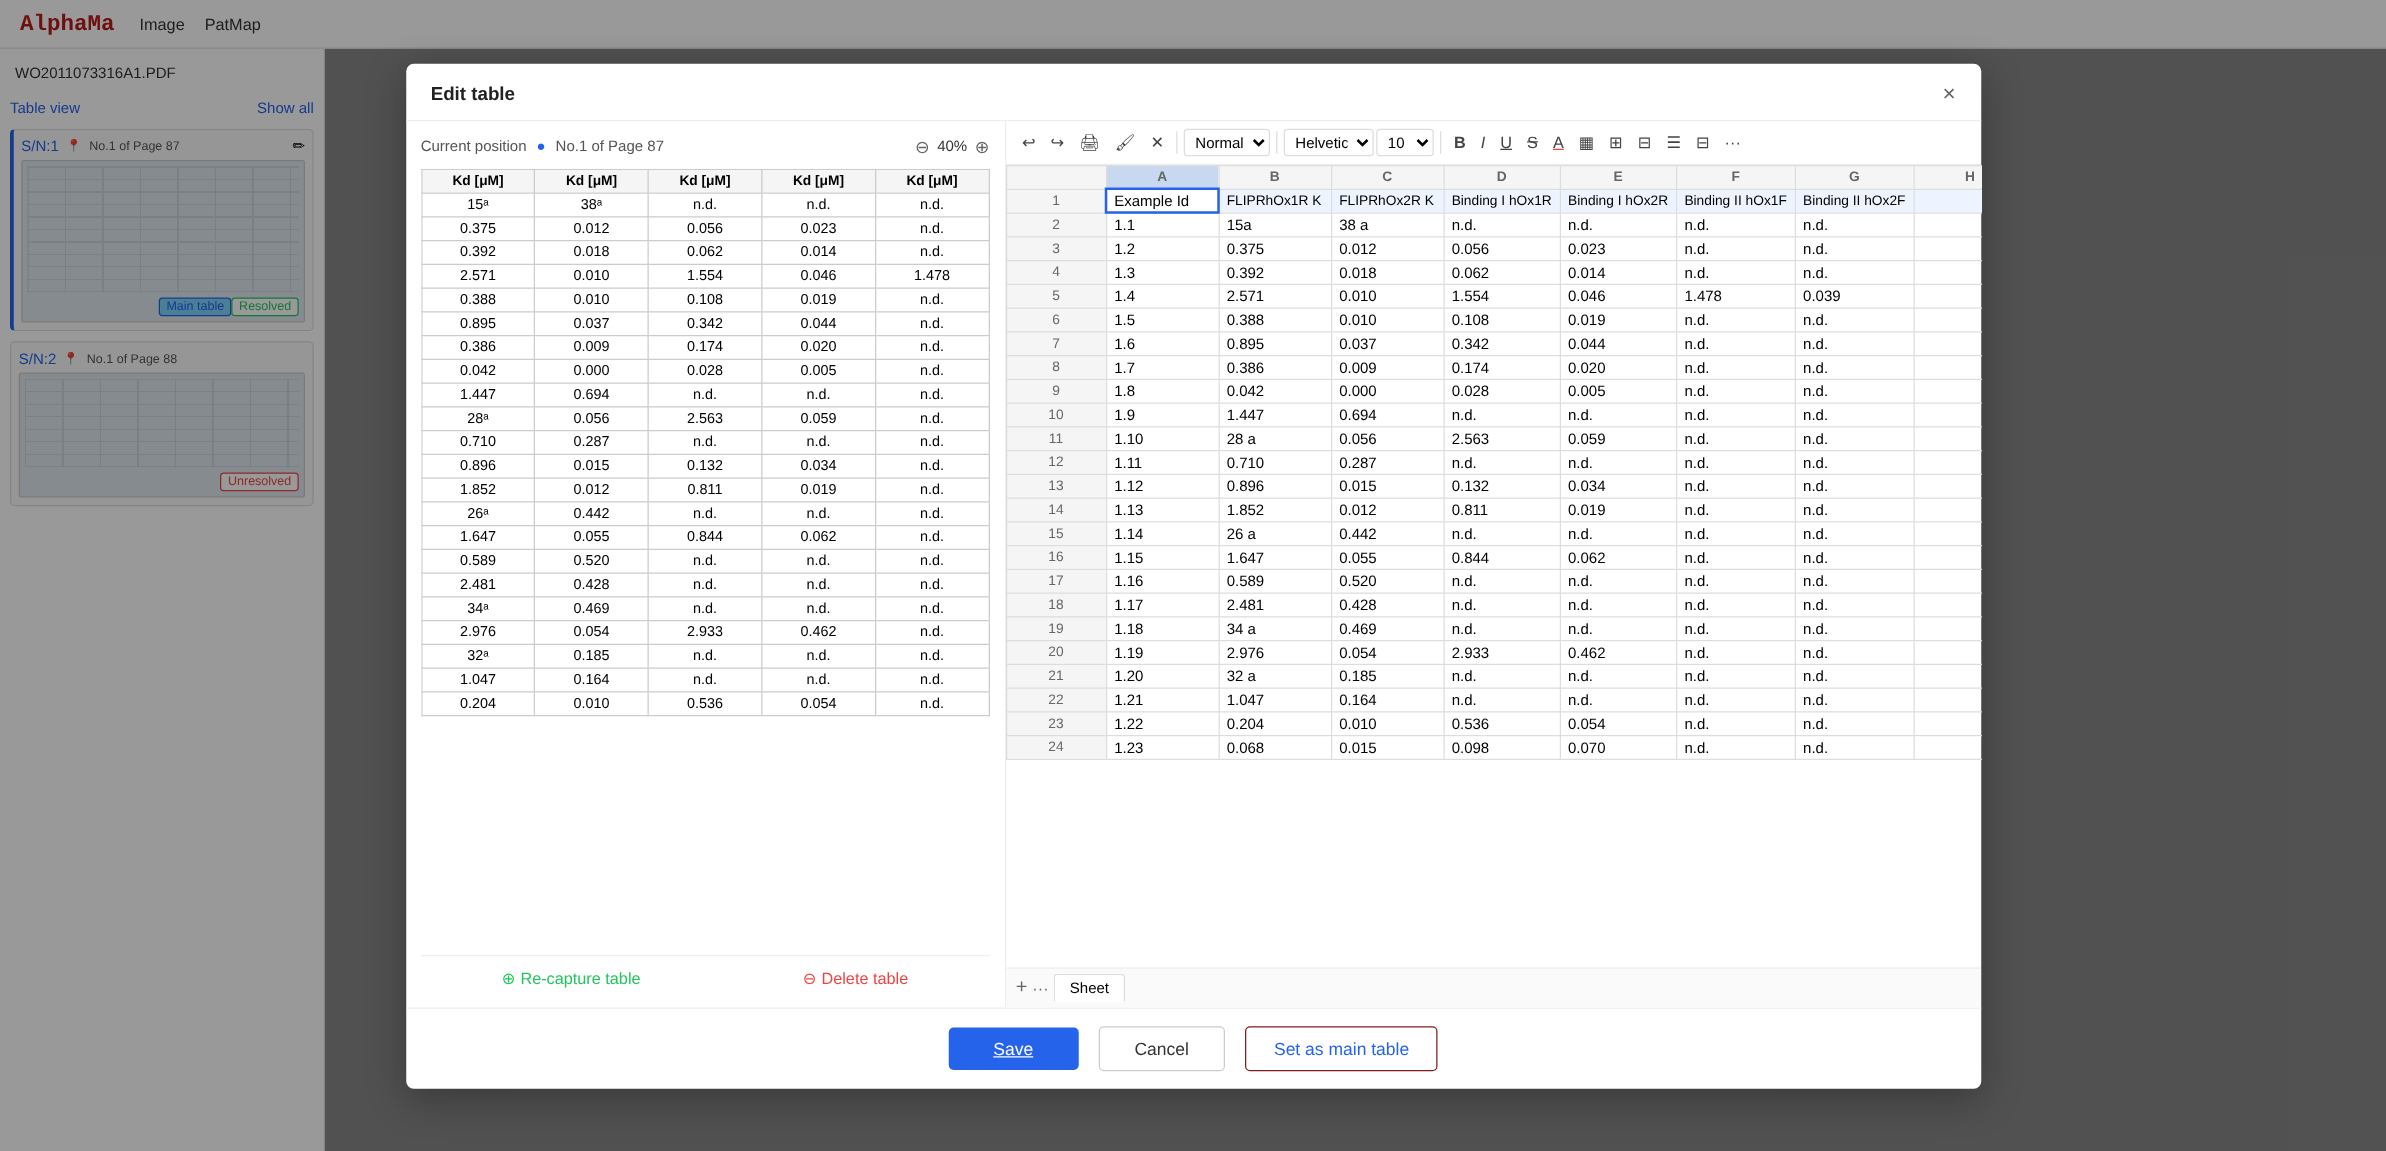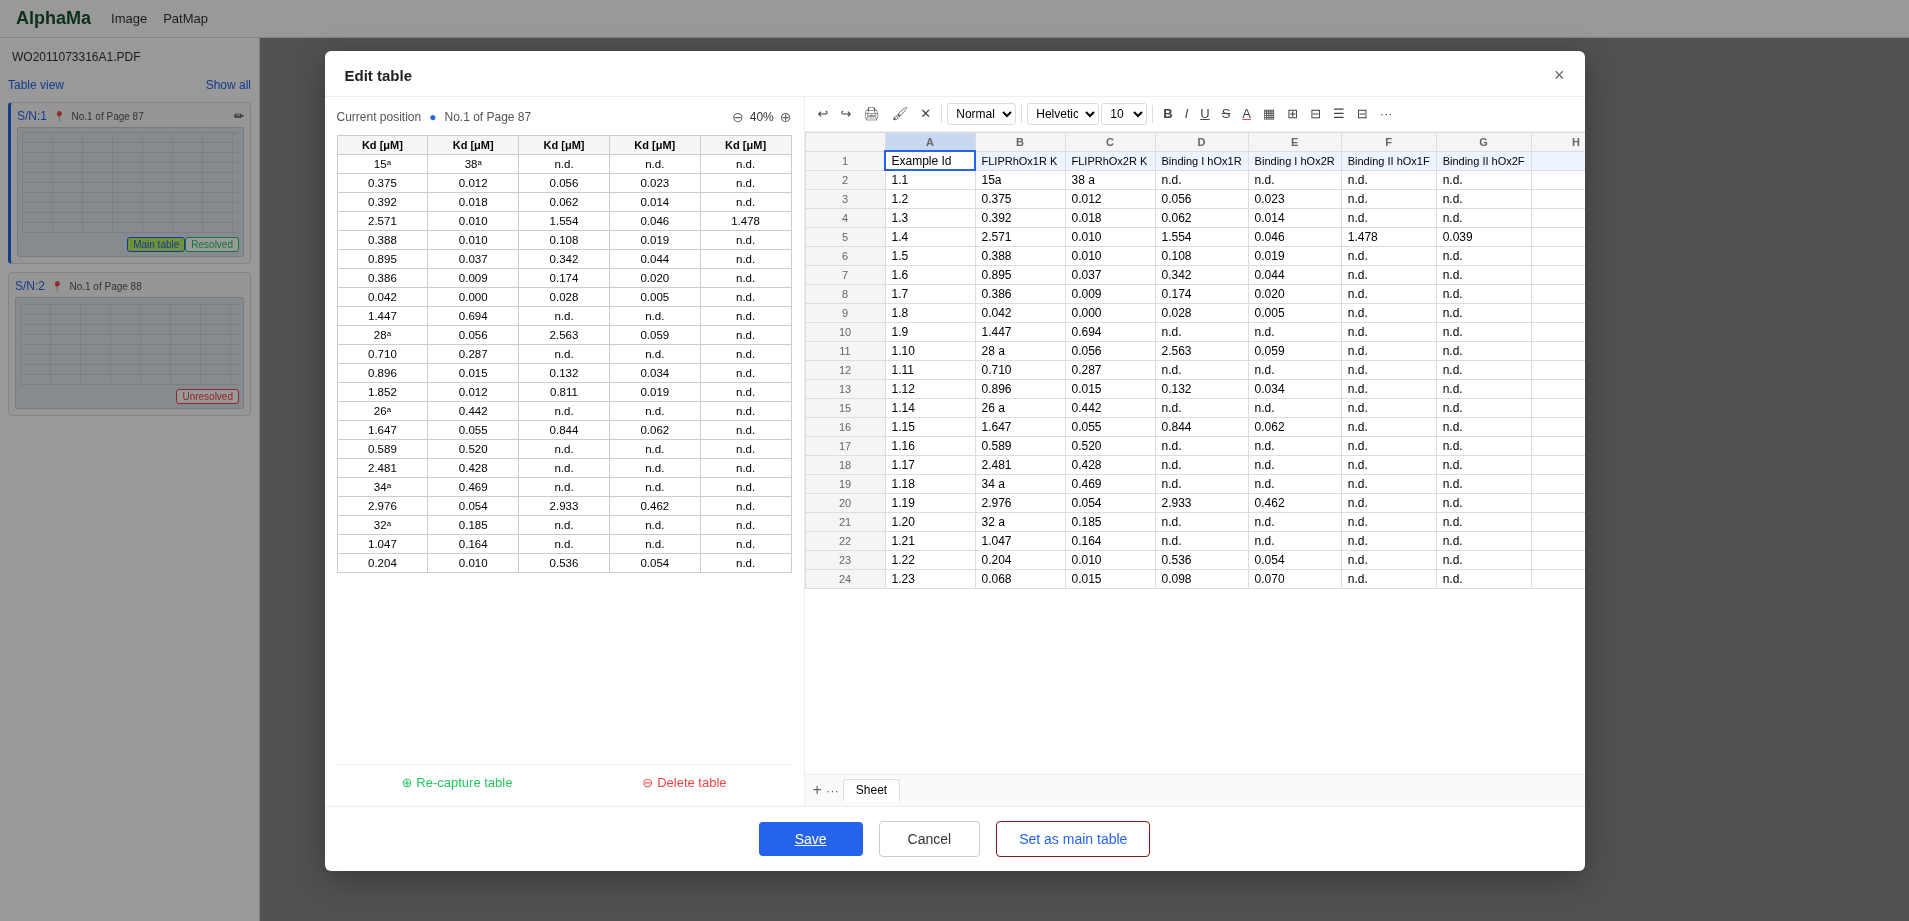--- a/index.html
+++ b/index.html
@@ -10,42 +10,42 @@
       position: fixed; top: 0; left: 0; width: 100%; height: 100%;
       background: #fff;
       display: flex; flex-direction: column;
     }
     .app-topbar {
       display: flex; align-items: center; gap: 20px;
       padding: 8px 16px; border-bottom: 1px solid #ddd;
       background: #fff;
     }
     .app-logo { font-weight: bold; font-size: 18px; }
-    .app-logo span { color: #14532d; }
+    .app-logo span { color: #b91c1c; font-family: Liberation Mono, monospace; }
     .app-nav { display: flex; gap: 16px; }
     .app-nav a { color: #333; text-decoration: none; font-size: 13px; }
     .app-content { display: flex; flex: 1; overflow: hidden; }
     .sidebar {
       width: 260px; border-right: 1px solid #ddd; padding: 8px;
       background: #fff; display: flex; flex-direction: column; gap: 8px;
     }
     .sidebar-header { display: flex; align-items: center; gap: 8px; padding: 4px; }
     .sidebar-item {
       border: 1px solid #ddd; border-radius: 4px; padding: 6px;
       background: #fafafa; cursor: pointer;
     }
     .sidebar-item.active { border-left: 3px solid #2563eb; }
     .sidebar-item-header { display: flex; align-items: center; gap: 6px; font-size: 12px; margin-bottom: 4px; }
     .sidebar-thumbnail {
       width: 100%; height: 130px; background: #e8e8e8;
       border: 1px solid #ccc; border-radius: 2px;
       display: flex; align-items: flex-end; justify-content: space-between;
       padding: 4px; font-size: 10px;
     }
-    .badge-main { background: #bef264; border: 1px solid #2563eb; color: #2563eb; padding: 1px 5px; border-radius: 3px; font-size: 10px; }
+    .badge-main { background: #7dd3fc; border: 1px solid #2563eb; color: #2563eb; padding: 1px 5px; border-radius: 3px; font-size: 10px; }
     .badge-resolved { background: #fff; border: 1px solid #22c55e; color: #22c55e; padding: 1px 5px; border-radius: 3px; font-size: 10px; }
     .badge-unresolved { background: #fff; border: 1px solid #ef4444; color: #ef4444; padding: 1px 5px; border-radius: 3px; font-size: 10px; }
     .main-area { flex: 1; background: #888; }
 
     
     .modal-overlay {
       position: fixed; top: 0; left: 0; width: 100%; height: 100%;
       background: rgba(0,0,0,0.4); z-index: 100;
       display: flex; align-items: center; justify-content: center;
     }
@@ -202,21 +202,21 @@
           </div>
         </div>
       </div>
 
       <div class="sidebar-item">
         <div class="sidebar-item-header">
           <span style="color:#2563eb;font-size:12px;">S/N:2</span>
           <span style="color:#777;font-size:10px;">📍</span>
           <span style="color:#555;font-size:10px;">No.1 of Page 88</span>
         </div>
-        <div class="sidebar-thumbnail" style="display:flex;flex-direction:column;background:#e0e8f0;padding:4px;height:112px;">
+        <div class="sidebar-thumbnail" style="display:flex;flex-direction:column;background:#e0e8f0;padding:4px;height:100px;">
           <div style="flex:1;background:repeating-linear-gradient(0deg,#ccd6e0 0,#ccd6e0 1px,transparent 1px,transparent 10px),
                repeating-linear-gradient(90deg,#ccd6e0 0,#ccd6e0 1px,transparent 1px,transparent 30px);width:100%;"></div>
           <div style="display:flex;justify-content:flex-end;margin-top:4px;">
             <span class="badge-unresolved">Unresolved</span>
           </div>
         </div>
       </div>
     </div>
     <div class="main-area"></div>
   </div>
@@ -612,20 +612,31 @@
                   <td>1.12</td>
                   <td>0.896</td>
                   <td>0.015</td>
                   <td>0.132</td>
                   <td>0.034</td>
                   <td>n.d.</td>
                   <td>n.d.</td>
                   <td></td>
                 </tr>
                 <tr>
+                  <td class="row-num">14</td>
+                  <td>1.13</td>
+                  <td>1.852</td>
+                  <td>0.012</td>
+                  <td>0.811</td>
+                  <td>0.019</td>
+                  <td>n.d.</td>
+                  <td>n.d.</td>
+                  <td></td>
+                </tr>
+                <tr>
                   <td class="row-num">15</td>
                   <td>1.14</td>
                   <td>26 a</td>
                   <td>0.442</td>
                   <td>n.d.</td>
                   <td>n.d.</td>
                   <td>n.d.</td>
                   <td>n.d.</td>
                   <td></td>
                 </tr>

